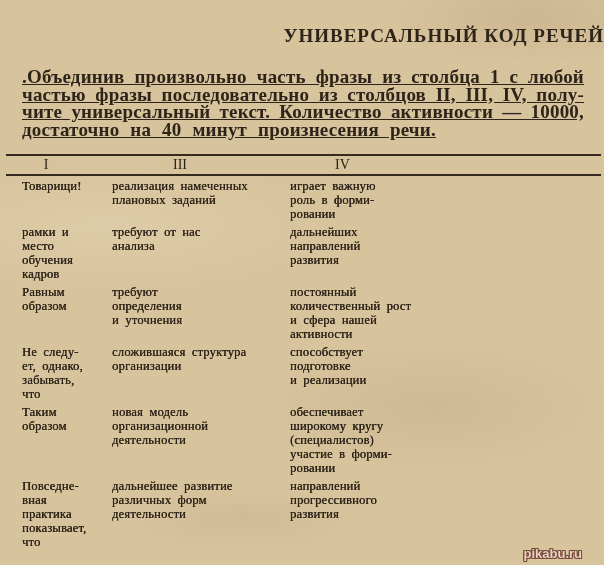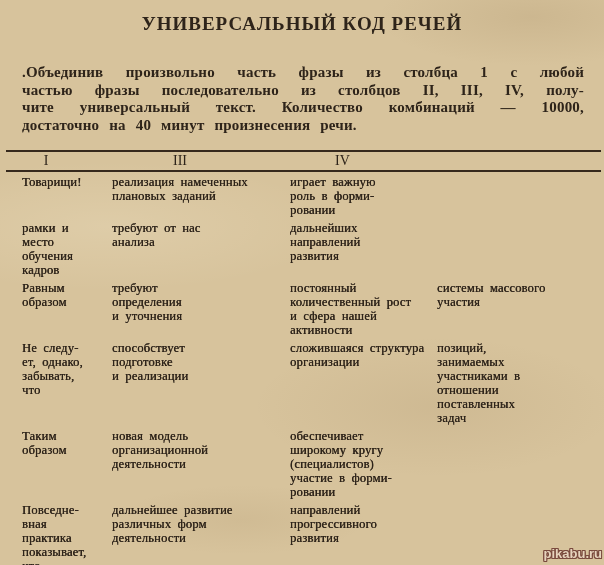--- a/index.html
+++ b/index.html
@@ -18,26 +18,26 @@
   .page{
     position:relative;width:604px;height:565px;box-sizing:border-box;
     background:
       radial-gradient(ellipse 220px 70px at 88% 3%, rgba(125,95,55,0.12), transparent 70%),
       radial-gradient(ellipse 320px 90px at 18% 40%, rgba(255,246,222,0.18), transparent 72%),
       radial-gradient(ellipse 260px 100px at 72% 72%, rgba(120,90,55,0.09), transparent 70%),
       radial-gradient(ellipse 180px 50px at 40% 92%, rgba(125,95,55,0.08), transparent 70%),
       var(--paper);
   }
   .title{
-    margin:0;padding-top:12px;text-align:center;
+    margin:0;padding-top:24px;text-align:right;
     font-size:19px;font-weight:bold;letter-spacing:1px;line-height:24px;
   }
   .intro{
-    margin:28px 20px 0 22px;
-    font-size:15px;font-weight:bold;line-height:17.5px;letter-spacing:0.2px;
+    margin:20px 20px 0 22px;
+    font-size:19px;font-weight:bold;line-height:17.5px;letter-spacing:0.2px;text-decoration:underline;
   }
   .intro .jline{text-align:justify;text-align-last:justify;}
   .intro .lastline{word-spacing:6px;}
   .table{margin-top:16px;}
   .rule{height:0;border-top:2px solid var(--rule);margin:0 3px 0 6px;}
   .thead,.trow{
     display:grid;
     grid-template-columns:90px 178px 147px 1fr;
     padding-left:22px;padding-right:8px;
   }
@@ -45,21 +45,21 @@
   .thead .hcell{text-align:center;padding-right:42px;}
   .tbody{padding-top:3px;}
   .trow{margin-bottom:4px;}
   .cell{
     white-space:pre-line;
     font-size:12.5px;line-height:14px;letter-spacing:0.2px;word-spacing:3px;
     padding-right:8px;
     text-shadow:0.3px 0 0 currentColor;
   }
   .watermark{
-    position:absolute;right:2px;bottom:4px;
+    position:absolute;right:22px;bottom:4px;
     font-family:"Liberation Sans","DejaVu Sans",sans-serif;
     font-size:13px;font-weight:bold;
     color:var(--wm-fill);
     text-shadow:
       1px 1px 0 var(--wm-outline),
      -1px -1px 0 var(--wm-outline),
       1px -1px 0 var(--wm-outline),
      -1px 1px 0 var(--wm-outline),
       0 1px 0 var(--wm-outline),
       0 -1px 0 var(--wm-outline),
@@ -70,21 +70,21 @@
 </head>
 <body>
 
 <div class="page">
 
   <h1 class="title">УНИВЕРСАЛЬНЫЙ КОД РЕЧЕЙ</h1>
 
   <div class="intro">
     <div class="jline">.Объединив произвольно часть фразы из столбца 1 с любой</div>
     <div class="jline">частью фразы последовательно из столбцов II, III, IV, полу-</div>
-    <div class="jline">чите универсальный текст. Количество комбинаций — 10000,</div>
+    <div class="jline">чите универсальный текст. Количество активности — 10000,</div>
     <div class="lastline">достаточно на 40 минут произнесения речи.</div>
   </div>
 
   <div class="table">
     <div class="rule"></div>
     <div class="thead">
       <div class="hcell">I</div>
       <div class="hcell">III</div>
       <div class="hcell">IV</div>
     </div>
@@ -114,40 +114,32 @@
       <div class="trow">
         <div class="cell">Равным
 образом</div>
         <div class="cell">требуют
 определения
 и уточнения</div>
         <div class="cell">постоянный
 количественный рост
 и сфера нашей
 активности</div>
-        <div class="cell">системы массового
-участия</div>
       </div>
 
       <div class="trow">
         <div class="cell">Не следу-
 ет, однако,
 забывать,
 что</div>
+        <div class="cell">сложившаяся структура
+организации</div>
         <div class="cell">способствует
 подготовке
 и реализации</div>
-        <div class="cell">сложившаяся структура
-организации</div>
-        <div class="cell">позиций,
-занимаемых
-участниками в
-отношении
-поставленных
-задач</div>
       </div>
 
       <div class="trow">
         <div class="cell">Таким
 образом</div>
         <div class="cell">новая модель
 организационной
 деятельности</div>
         <div class="cell">обеспечивает
 широкому кругу

